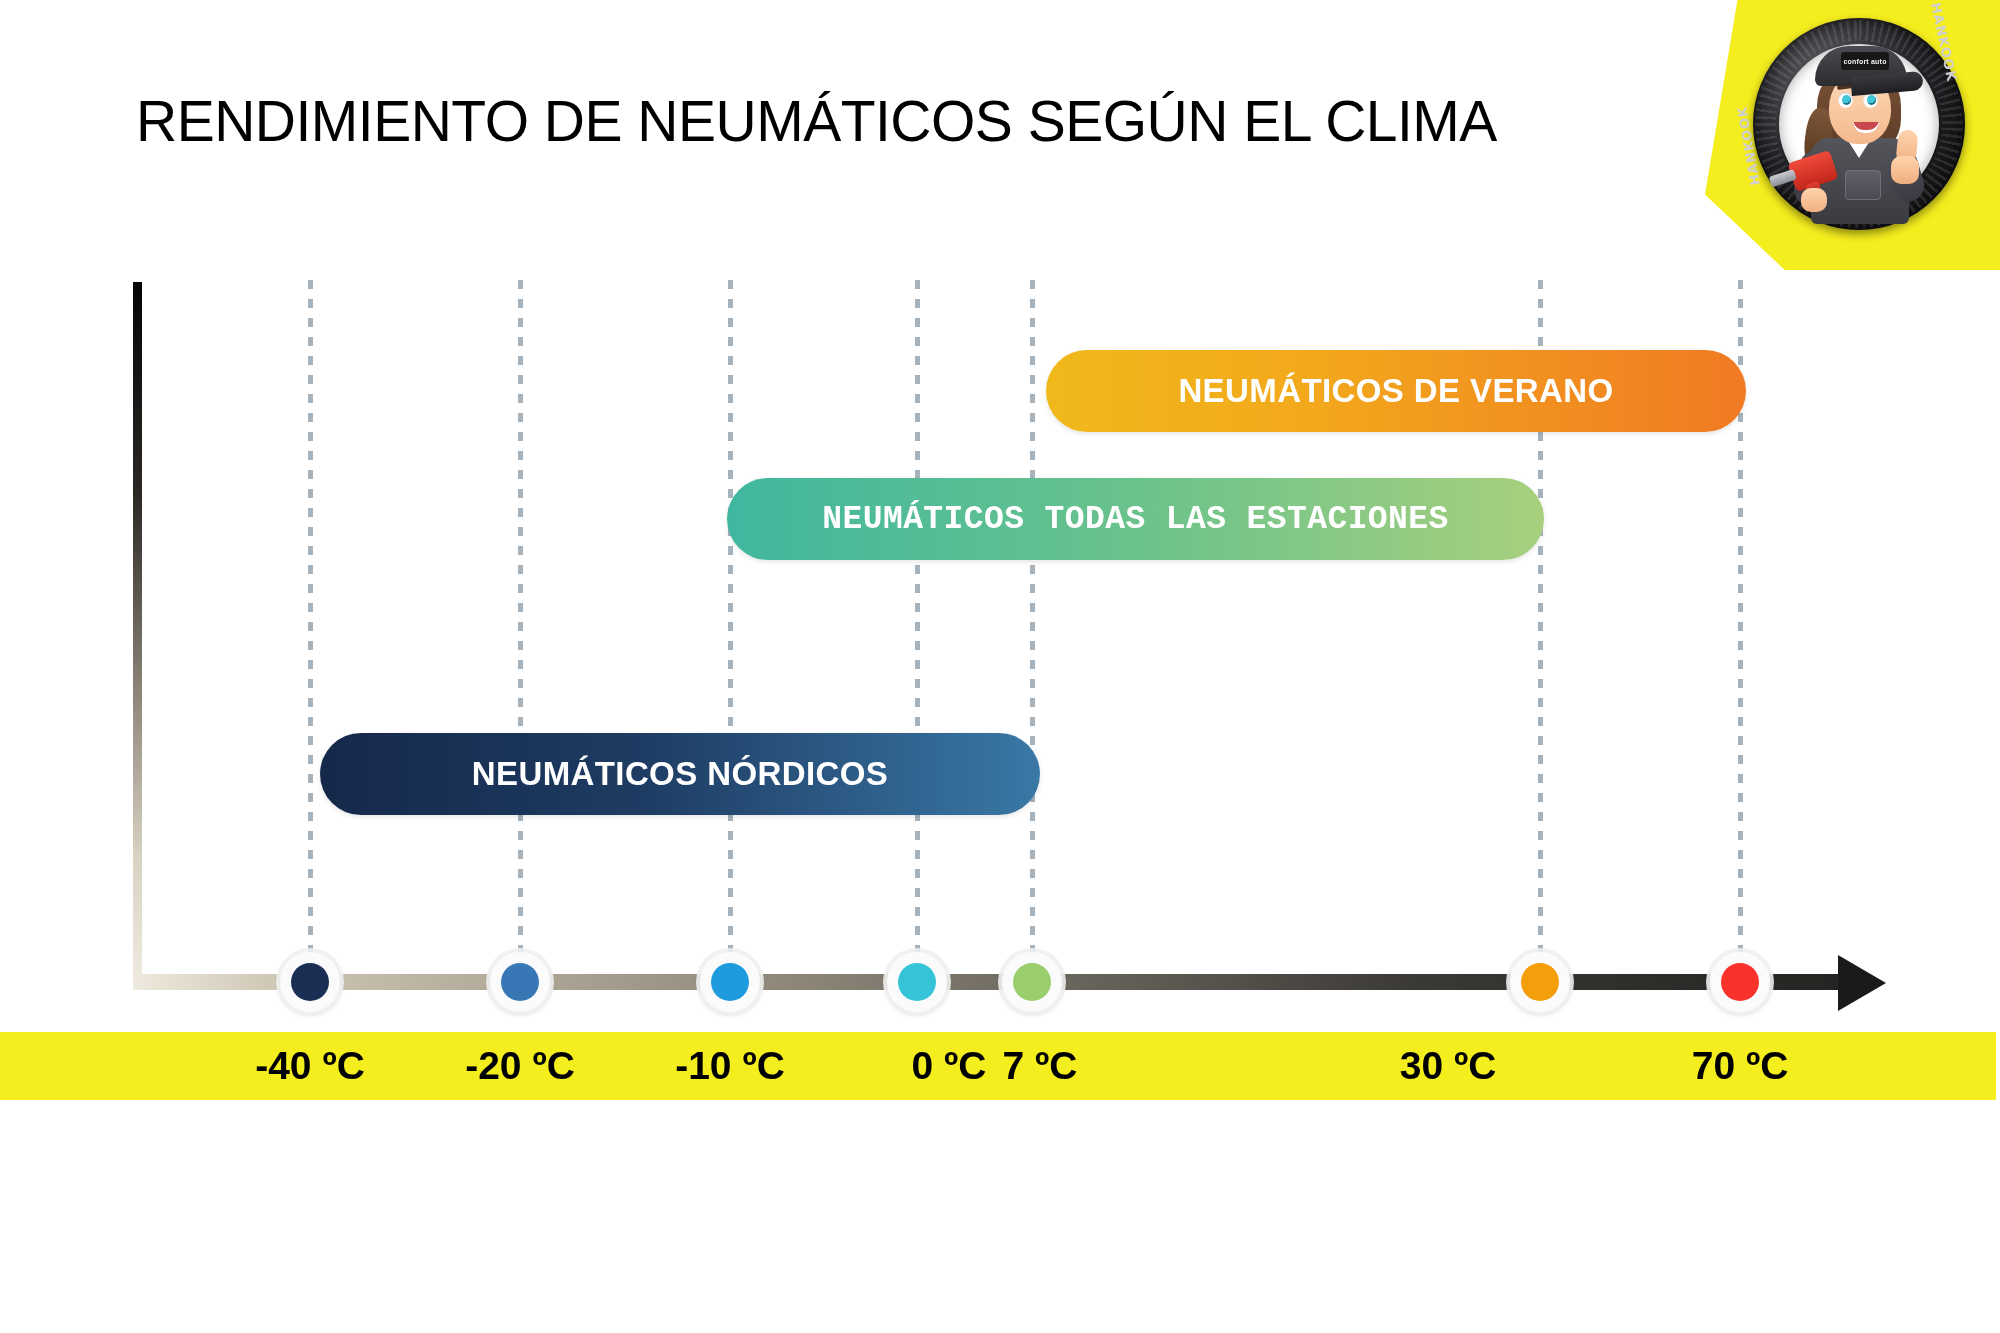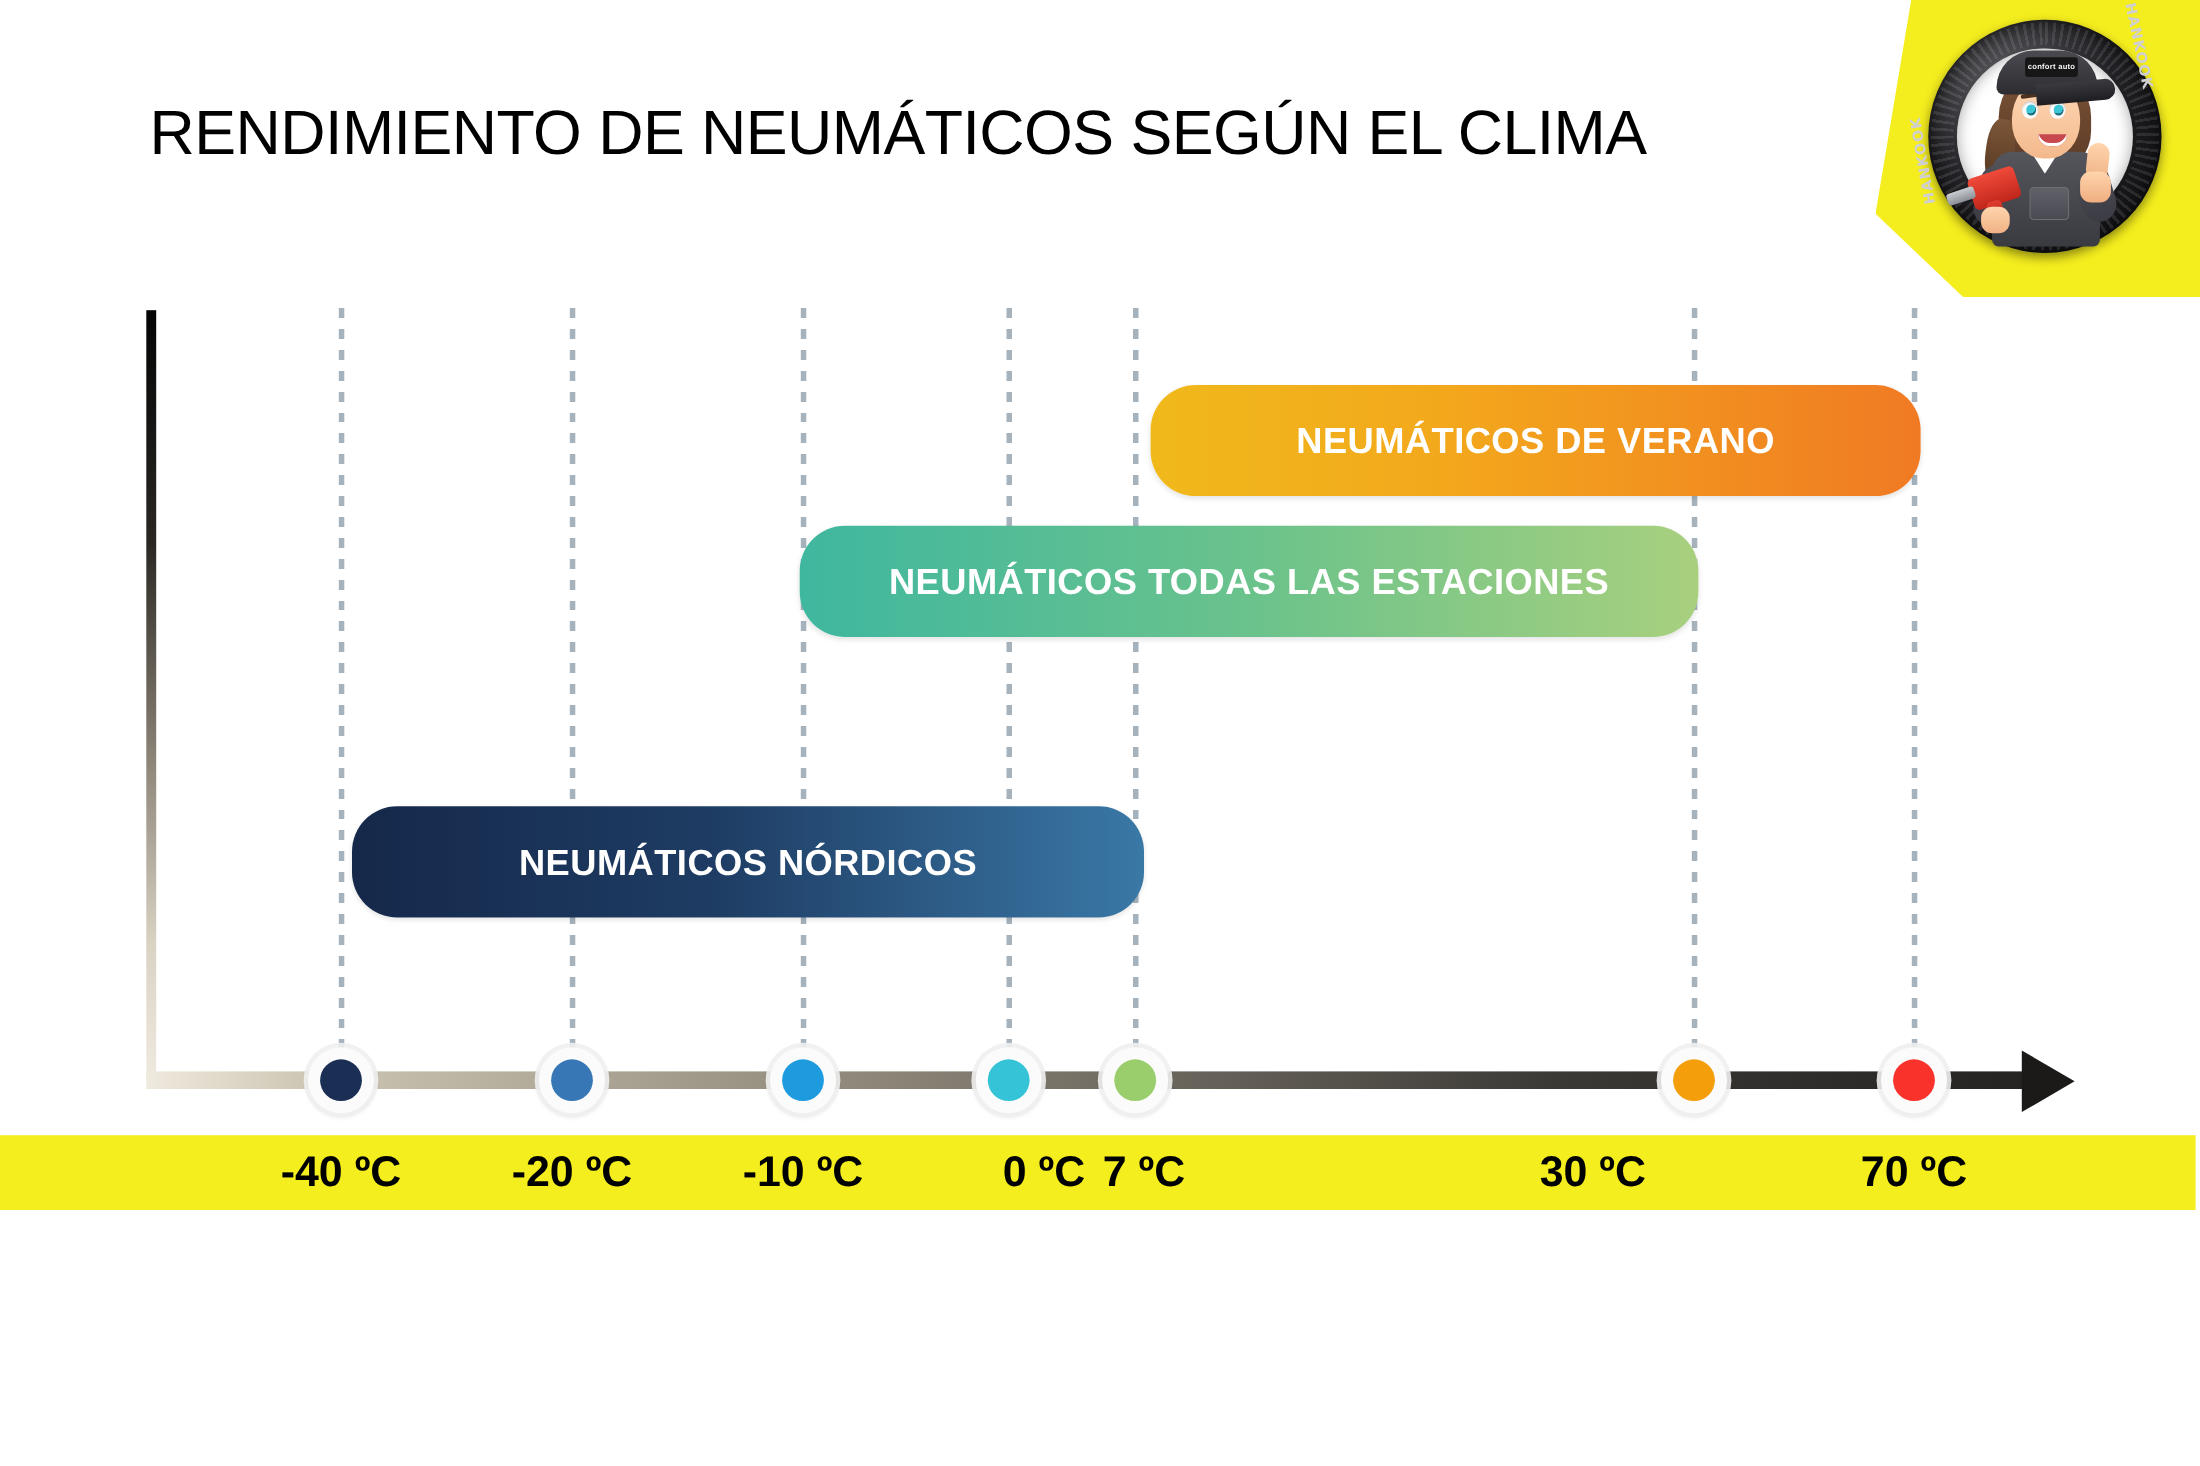--- a/index.html
+++ b/index.html
@@ -111,30 +111,30 @@
     border-top:28px solid transparent;border-bottom:28px solid transparent;
     border-left:48px solid #1b1a19;
   }
   .gridline{
     position:absolute;top:280px;width:5px;height:688px;
     background:repeating-linear-gradient(#a6b3bd 0 9px, rgba(255,255,255,0) 9px 19px);
   }
 
   
   .bar{
-    position:absolute;height:101px;border-radius:41px;
+    position:absolute;height:82px;border-radius:41px;
     display:flex;align-items:center;
     box-shadow:0 2px 5px rgba(0,0,0,.10);
   }
   .bar span{
     color:#ffffff;font-weight:bold;font-size:33px;letter-spacing:.4px;white-space:nowrap;
     width:100%;text-align:center;
   }
   .bar.summer{background:linear-gradient(90deg,#F0B91B 0%, #F3A81C 38%, #F07A23 100%);}
-  .bar.allseason{background:linear-gradient(90deg,#3FB79F 0%, #6CC38B 52%, #A8D07E 100%);}
+  .bar.allseason{background:linear-gradient(90deg,#3FB79F 0%, #6CC38B 52%, #A8D07E 100%);font-family:Liberation Mono, monospace;}
   .bar.winter{background:linear-gradient(90deg,#2C6AA3 0%, #2B86C6 58%, #249BDD 100%);}
   .bar.nordic{background:linear-gradient(90deg,#15284A 0%, #1E3C63 45%, #3A78A6 100%);justify-content:center;}
 
   
   .dot{
     position:absolute;width:60px;height:60px;border-radius:50%;
     background:#fbfbfb;
     box-shadow:0 0 0 4px rgba(240,240,240,.9), 0 2px 6px rgba(0,0,0,.16);
     display:flex;align-items:center;justify-content:center;
   }

